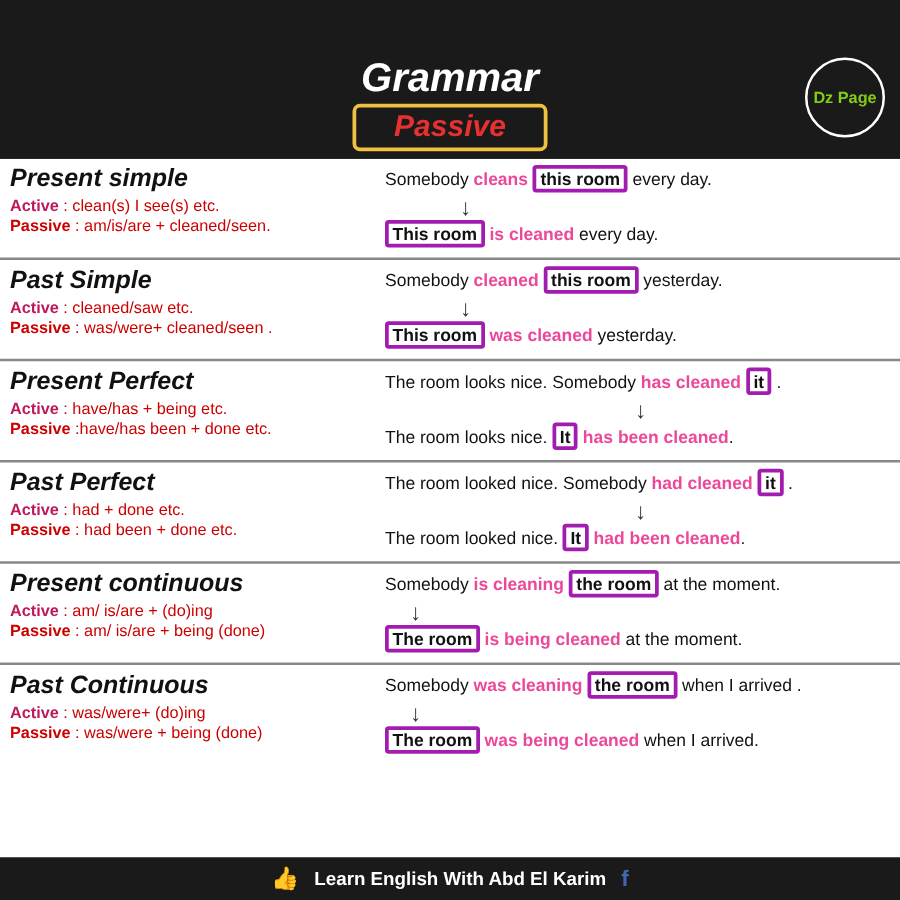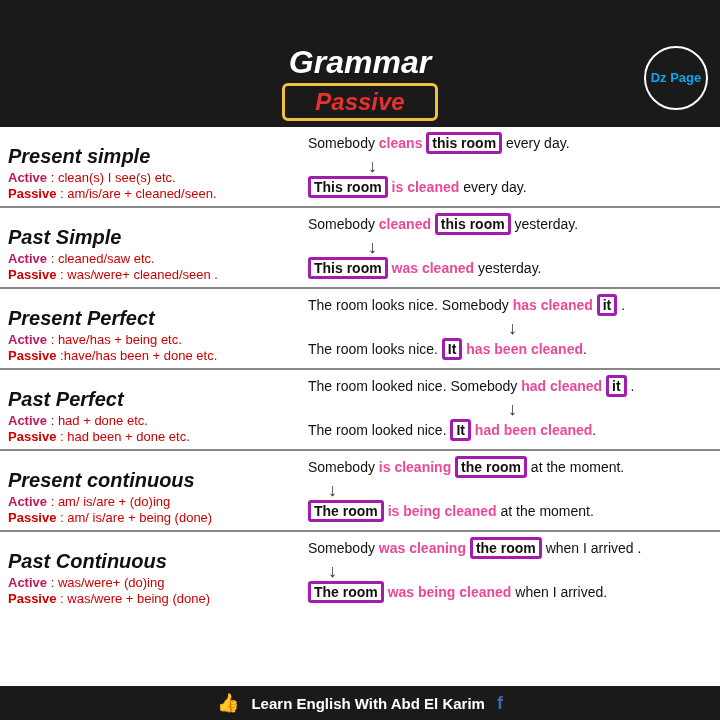--- a/index.html
+++ b/index.html
@@ -45,39 +45,38 @@
       top: 10px;
       right: 12px;
       background: #1a1a1a;
       border: 2px solid white;
       border-radius: 50%;
       width: 64px;
       height: 64px;
       display: flex;
       align-items: center;
       justify-content: center;
-      color: #0ea5e9;
+      color: #84cc16;
       font-size: 13px;
       font-weight: bold;
       text-align: center;
       line-height: 1.2;
     }
     .content {
       background: white;
       flex: 1;
       display: flex;
       flex-direction: column;
     }
     .section {
       border-bottom: 2px solid #888;
       display: flex;
       flex-direction: row;
       padding: 5px 8px 5px 8px;
       position: relative;
-      align-items: flex-end;
     }
     .section:last-of-type {
       border-bottom: none;
     }
     .left-col {
       width: 290px;
       flex-shrink: 0;
     }
     .right-col {
       flex: 1;

